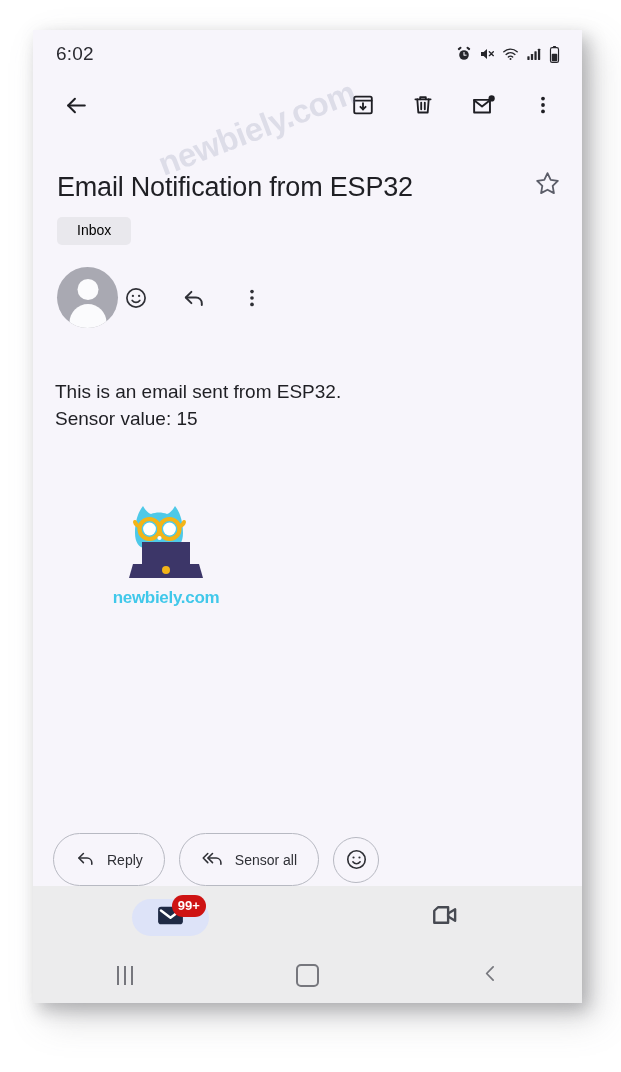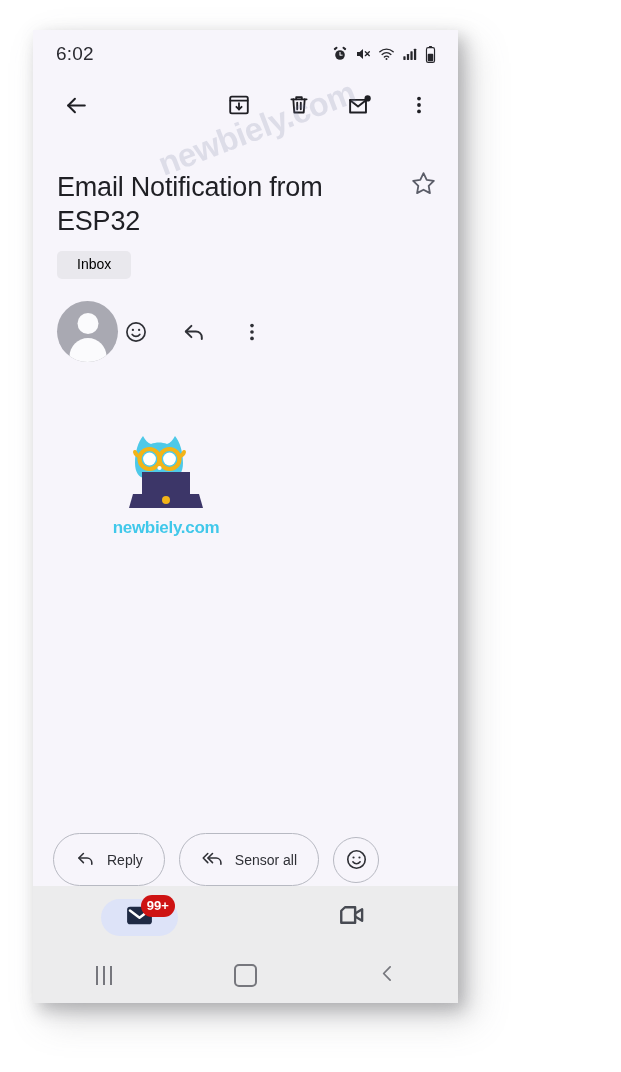--- a/index.html
+++ b/index.html
@@ -13,21 +13,21 @@
     position: relative;
     font-family: "Liberation Sans", sans-serif;
     overflow: hidden;
   }
 
   
   #phone-frame {
     position: absolute;
     left: 33px;
     top: 30px;
-    width: 425px;
+    width: 549px;
     height: 973px;
     background: #f7f5fb;
     overflow: hidden;
     box-shadow: 6px 7px 16px rgba(90,90,95,0.38),
                 14px 16px 34px rgba(120,120,125,0.26);
   }
 
   
   #status-bar {
     height: 48px;
@@ -473,20 +473,24 @@
       <div class="sa-btn g">
         <svg width="22" height="22" viewBox="0 0 24 24" fill="#2f3036">
           <circle cx="12" cy="5" r="2"></circle>
             <circle cx="12" cy="12" r="2"></circle>
             <circle cx="12" cy="19" r="2"></circle>
         </svg>
       </div>
     </div>
   </div>
 
+  <div id="message-body">
+    <p>This is an email sent from ESP32.</p>
+    <p>Sensor value: 15</p>
+  </div>
 
   <div id="logo-row">
     <div id="newbiely-logo">
       <div id="owl-wrap">
         <svg width="122" height="82" viewBox="0 0 122 82">
 
           <path d="M40 46 C34 46 30 40 30 31 C30 20 33 10 38 4 C40 8 43 11 46 12 C51 10 57 10 62 12 C65 11 68 8 70 4 C75 10 78 20 78 31 C78 40 74 46 68 46 Z" fill="#4ec9e8"></path>
 
           <circle cx="44.5" cy="27" r="10" fill="none" stroke="#f2b418" stroke-width="4.2"></circle>
           <circle cx="64.5" cy="27" r="10" fill="none" stroke="#f2b418" stroke-width="4.2"></circle>

